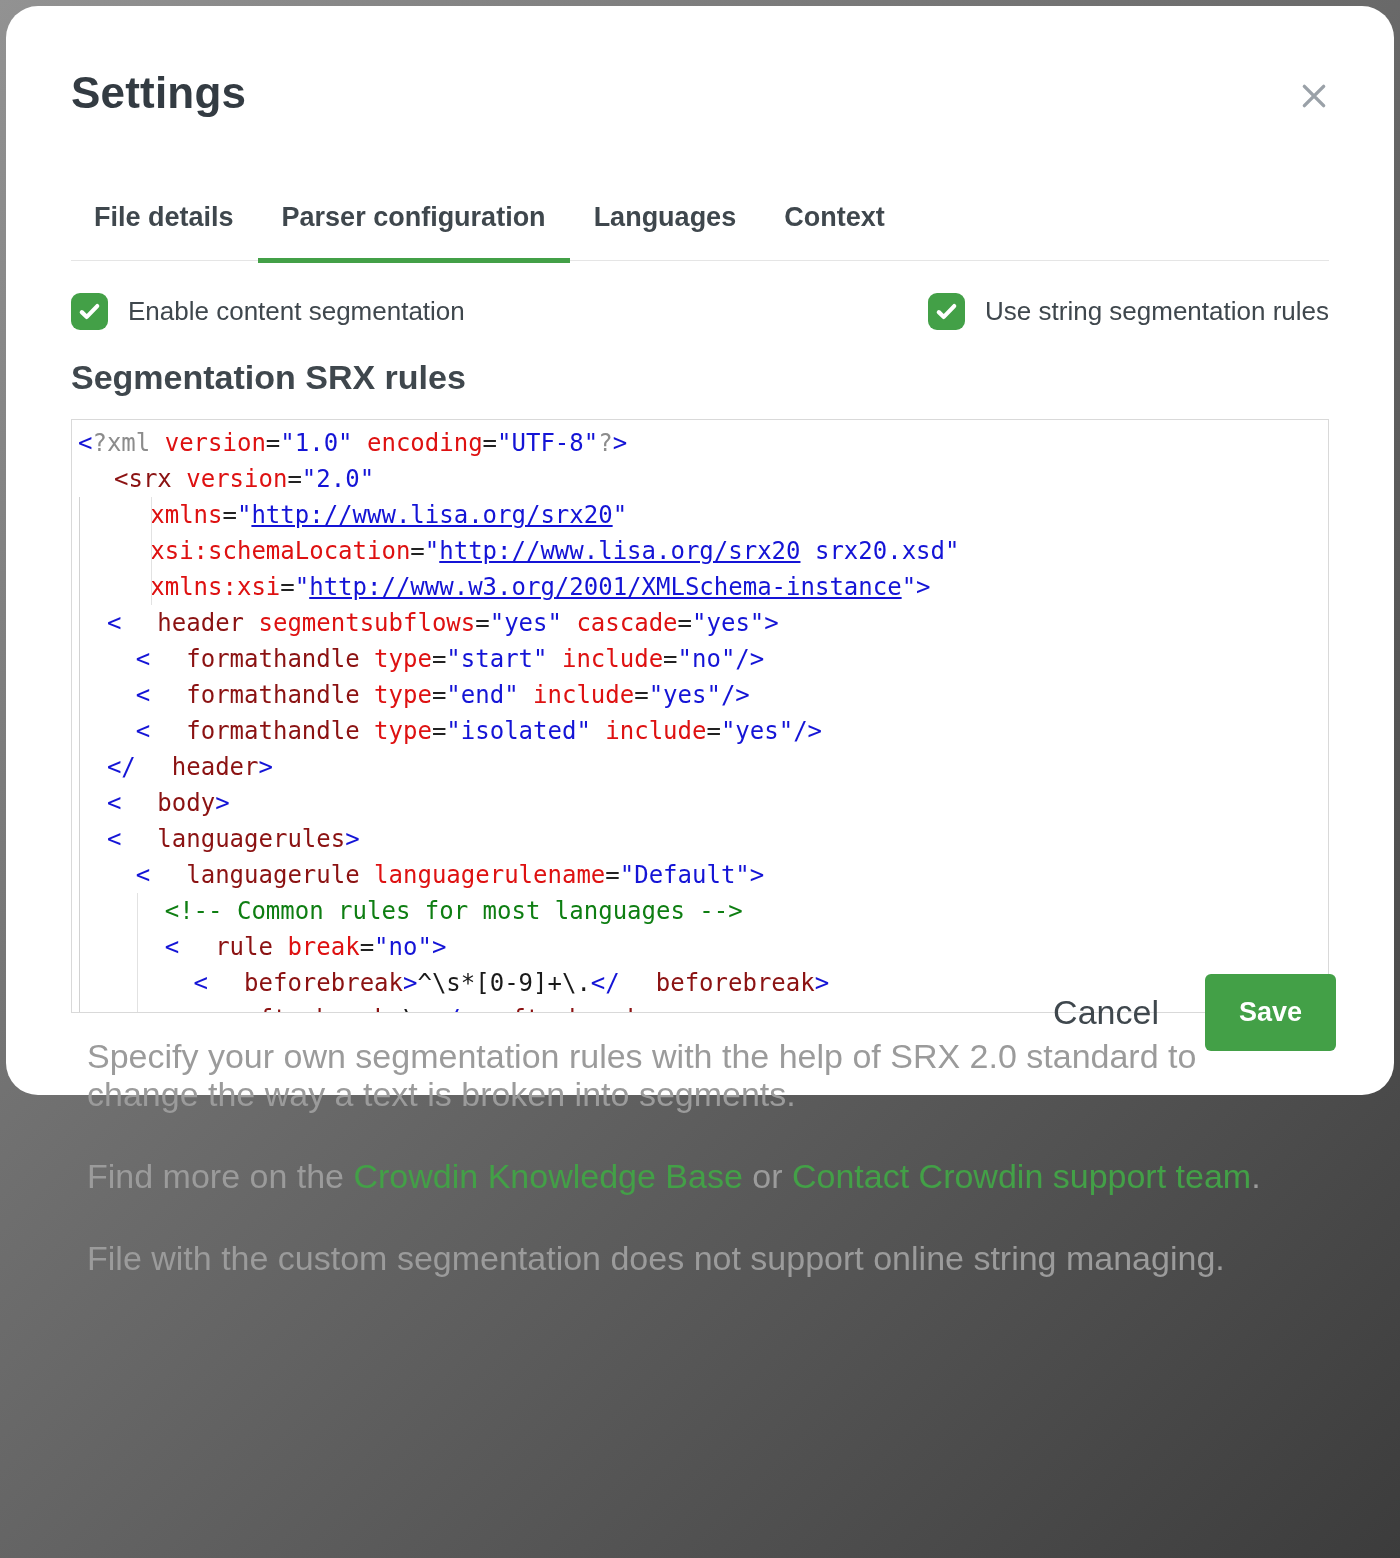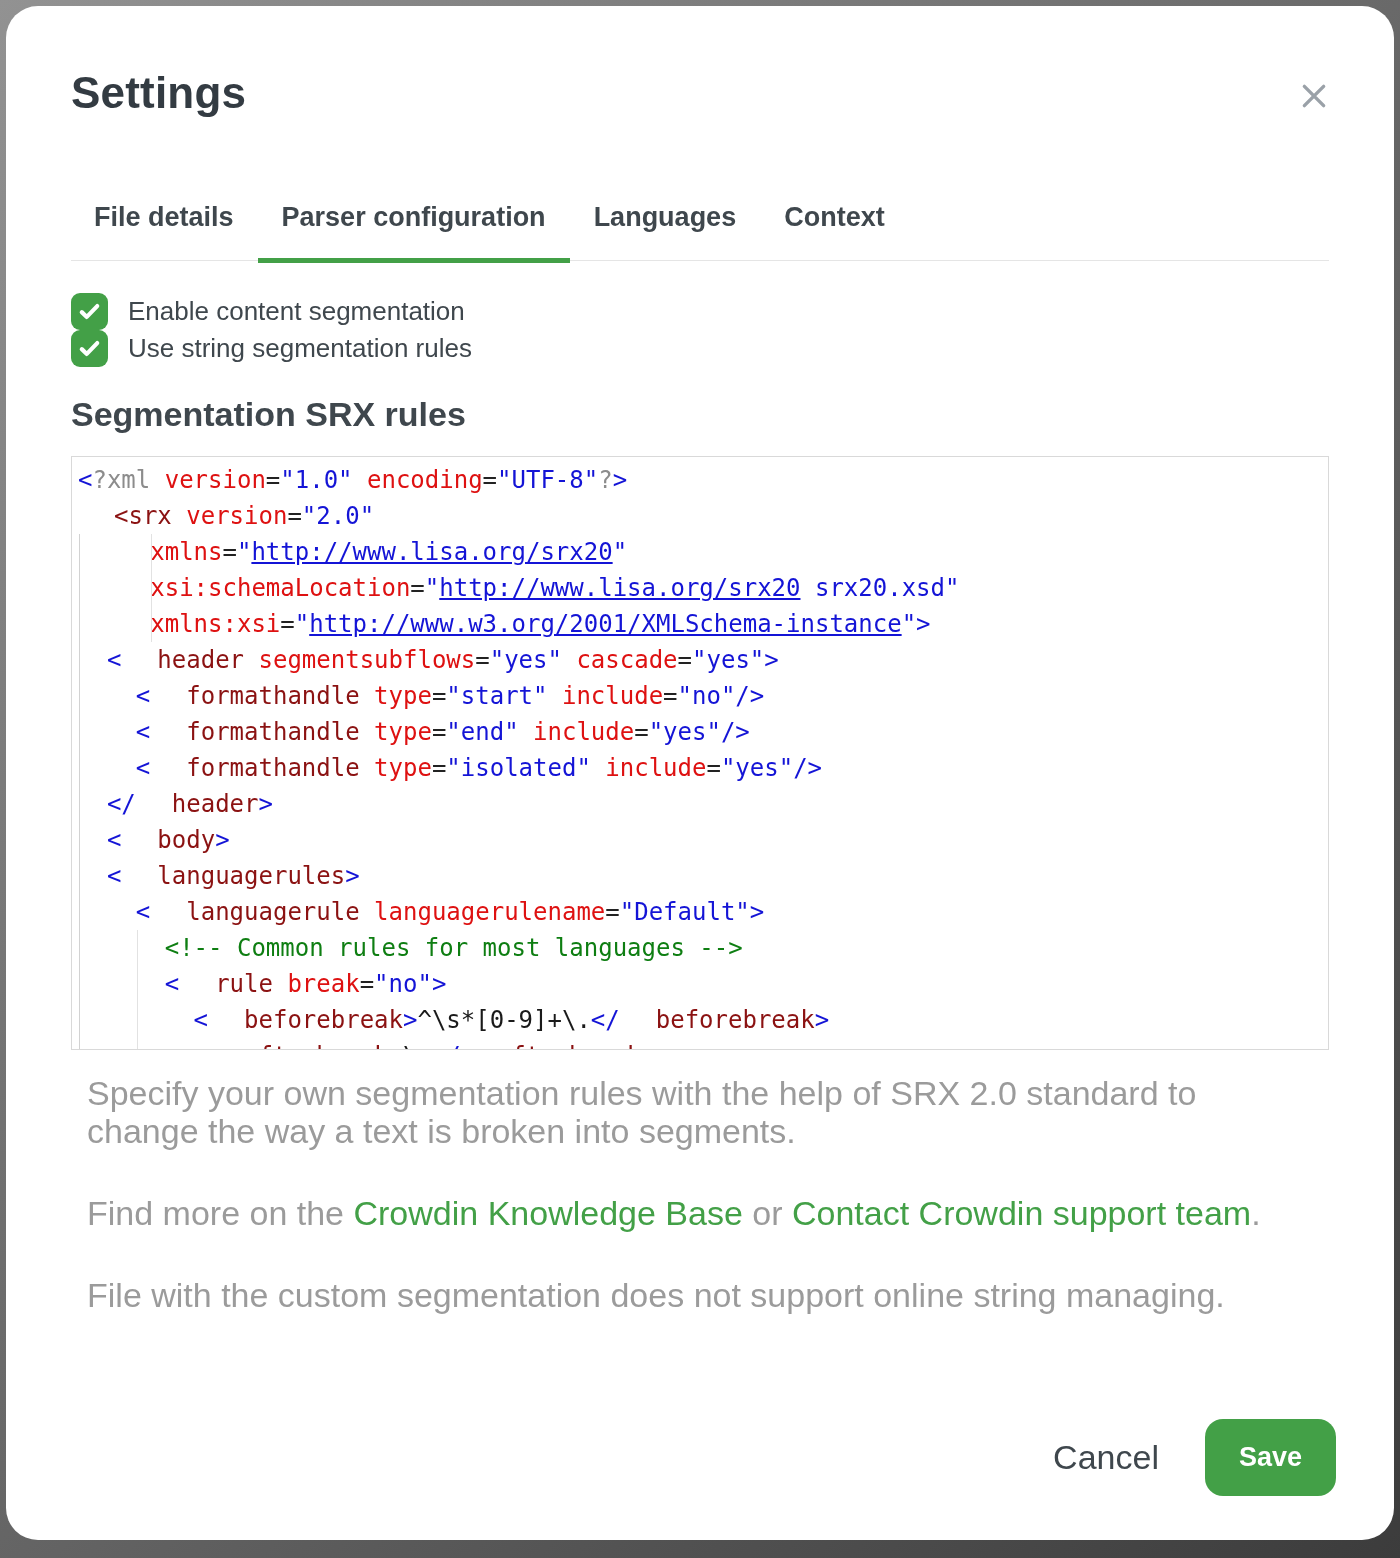--- a/index.html
+++ b/index.html
@@ -19,42 +19,42 @@
     --code_text:#1a1a1a;
   }
   *{box-sizing:border-box;}
   html,body{margin:0;padding:0;}
   body{
     width:1400px;height:1558px;position:relative;overflow:hidden;
     background:linear-gradient(135deg,#929292 0%,#6b6b6b 45%,#3c3c3c 100%);
     font-family:"Liberation Sans",sans-serif;
   }
   .modal{
-    position:absolute;left:6px;top:6px;width:1388px;height:1534px;
+    position:absolute;left:6px;top:6px;width:1388px;height:1089px;
     background:#ffffff;border-radius:32px;padding:0 65px;
   }
   .modal-title{
     margin:62px 0 0;font-size:44px;line-height:50px;font-weight:600;
     color:var(--title_text);letter-spacing:0.2px;
   }
   .close-btn{
     position:absolute;top:68px;right:58px;width:44px;height:44px;
     display:flex;align-items:center;justify-content:center;cursor:pointer;
   }
   .tabs{display:flex;margin-top:84px;border-bottom:1px solid var(--divider);align-items:flex-end;}
   .tab{
     font-size:27px;font-weight:600;color:var(--body_text);
     padding:0 24px 27px;position:relative;cursor:pointer;white-space:nowrap;
   }
   .tab:first-child{padding-left:23px;}
   .tab.active::after{
     content:"";position:absolute;left:0;right:0;bottom:-3px;height:5px;
     background:var(--green);
   }
-  .cb-group{margin-top:32px;display:flex;flex-direction:column;gap:0;}
+  .cb-group{margin-top:32px;display:flex;flex-direction:row;gap:12px;justify-content:space-between;}
   .cb-row{display:flex;align-items:center;gap:20px;cursor:pointer;}
   .cb-box{
     width:37px;height:37px;border-radius:9px;background:var(--green);
     display:flex;align-items:center;justify-content:center;flex:none;
   }
   .cb-label{font-size:26px;color:var(--body_text);}
   .section-label{margin-top:28px;font-size:34px;font-weight:600;color:var(--body_text);}
   .code-box{
     margin-top:22px;height:594px;border:1px solid var(--code_border);
     background:#fff;overflow:hidden;position:relative;
@@ -83,21 +83,21 @@
   .footer{
     position:absolute;right:58px;bottom:44px;
     display:flex;align-items:center;gap:22px;
   }
   .btn-cancel{
     font-family:inherit;font-size:34px;color:var(--body_text);
     background:none;border:none;padding:16px 24px;cursor:pointer;
   }
   .btn-save{
     font-family:inherit;font-size:27px;font-weight:600;color:#ffffff;
-    background:var(--green);border:none;border-radius:18px;
+    background:var(--green);border:none;border-radius:6px;
     padding:23px 34px;cursor:pointer;min-width:128px;
   }
 </style>
 </head>
 <body>
 
 <div class="modal">
 
   <h1 class="modal-title">Settings</h1>
 

